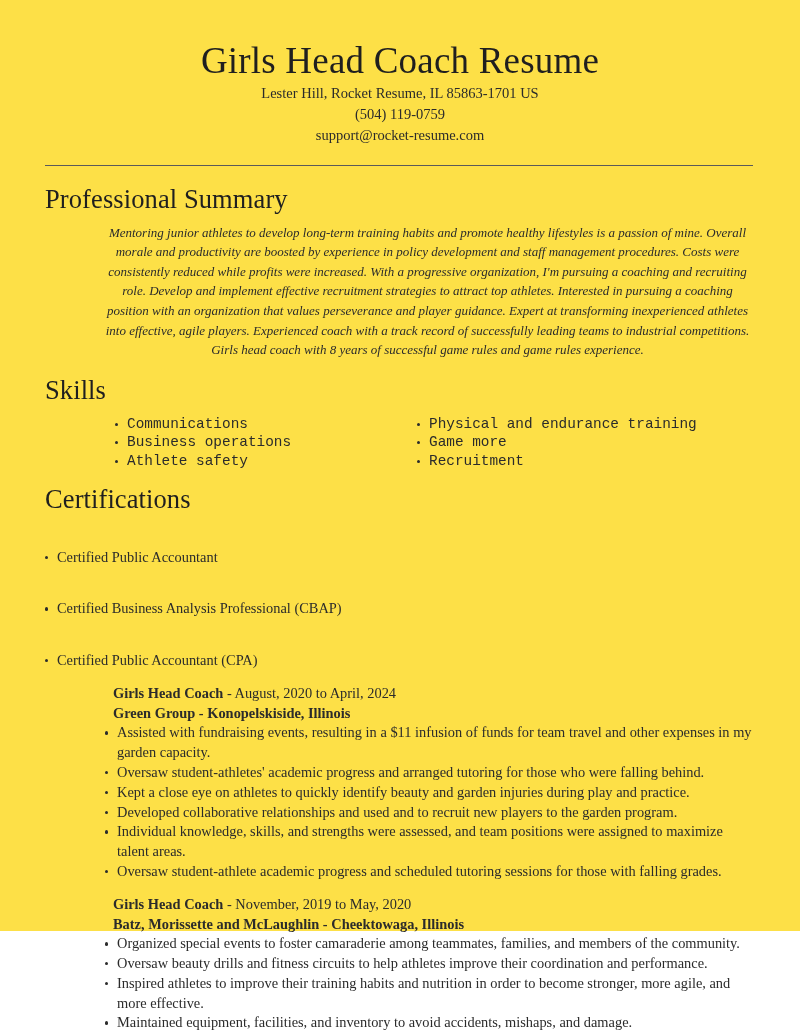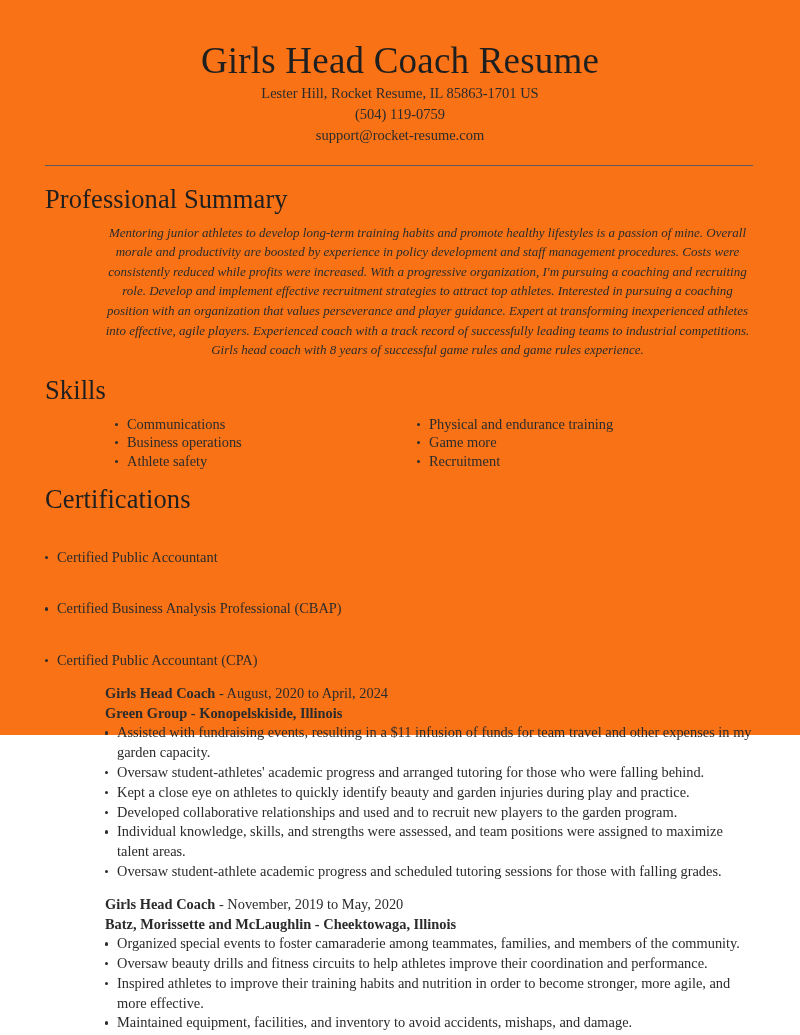--- a/index.html
+++ b/index.html
@@ -12,25 +12,25 @@
     width: 800px;
     height: 1035px;
     overflow: hidden;
     font-family: "Liberation Serif", "DejaVu Serif", serif;
     color: #2b2b2b;
     -webkit-font-smoothing: antialiased;
   }
 
   .page {
     width: 800px;
-    height: 735px;
+    height: 931px;
     box-sizing: border-box;
     padding: 0;
     position: relative;
-    background: #f97316;
+    background: #fde047;
   }
 
   
   .resume-title {
     text-align: center;
     font-family: "Liberation Serif", "DejaVu Serif", serif;
     font-size: 37px;
     font-weight: 400;
     letter-spacing: 0.2px;
     color: #1f1f1f;
@@ -111,40 +111,42 @@
 
   
   .skills-cols {
     margin: 8px 0 0 0;
     display: flex;
     align-items: flex-start;
   }
   .skills-col {
     width: 50%;
     box-sizing: border-box;
+    font-family: Liberation Mono, monospace;
   }
   .skills-col.left { padding-left: 70px; }
   .skills-col.right { padding-left: 18px; }
   .skills-col ul.bullets > li { line-height: 18.3px; }
 
   
   .certs-list {
     margin: 8px 0 0 70px;
   }
   .certs-list > li { line-height: 18.3px; margin-top: 32px; }
 
   
   .job {
     margin-left: 60px;
     margin-top: 14px;
   }
   .job-line {
     font-size: 14.4px;
     line-height: 19.6px;
     color: #2b2b2b;
+    margin-left: 8px;
   }
   .job-line .strong {
     font-weight: 700;
   }
   .job-bullets {
     margin-top: 8px;
     margin-left: 15px;
     padding-right: 3px;
   }
   .job-bullets > li {

